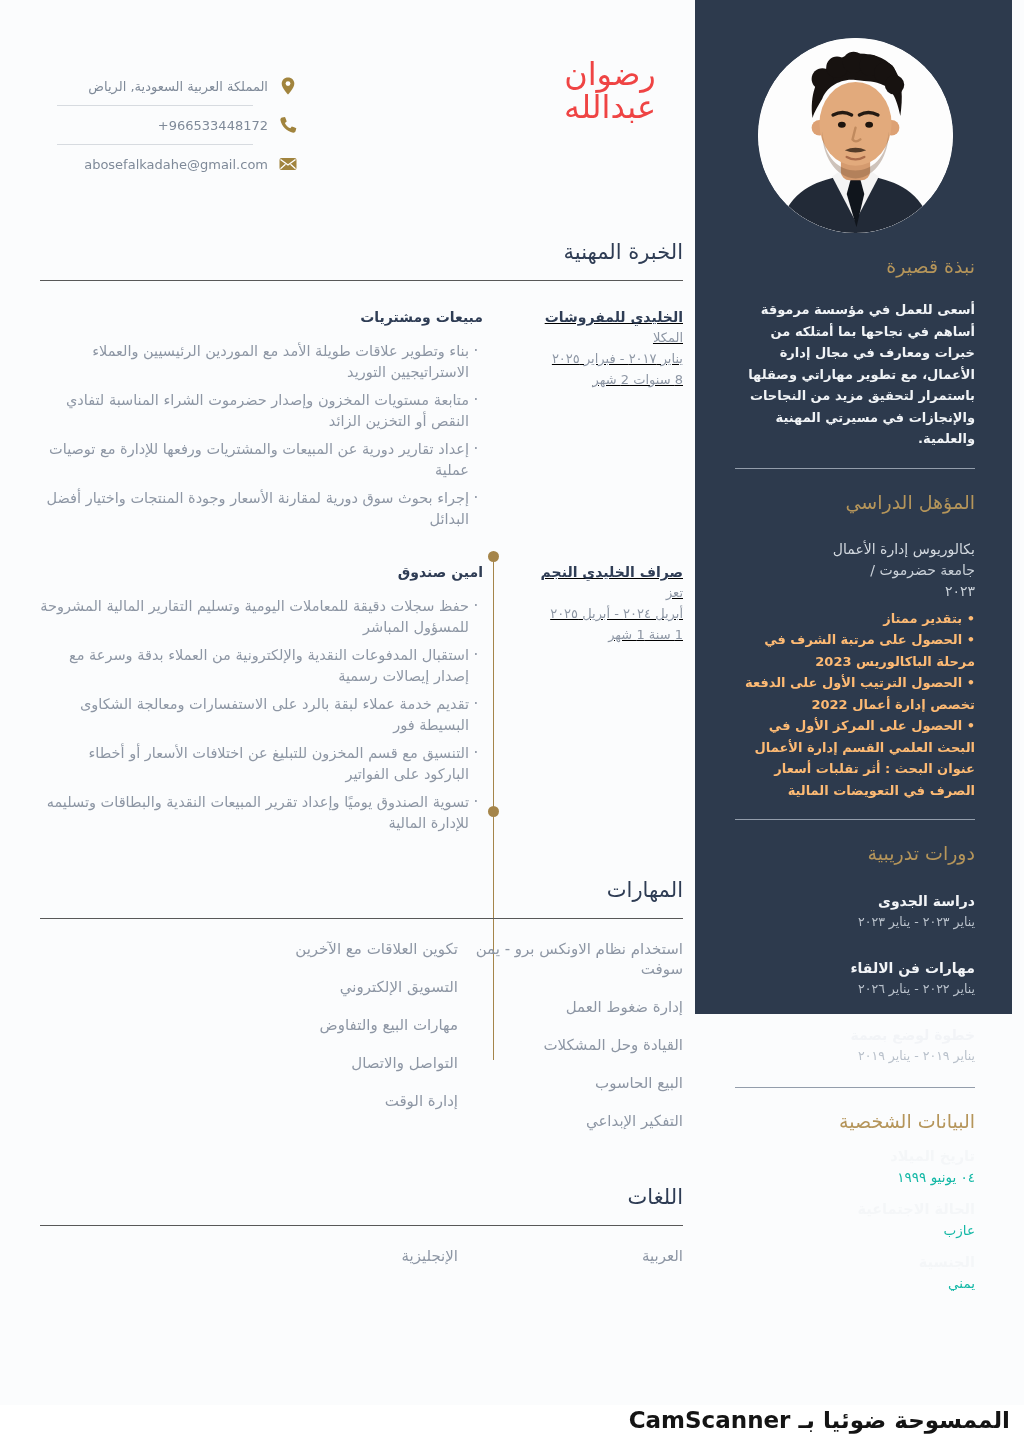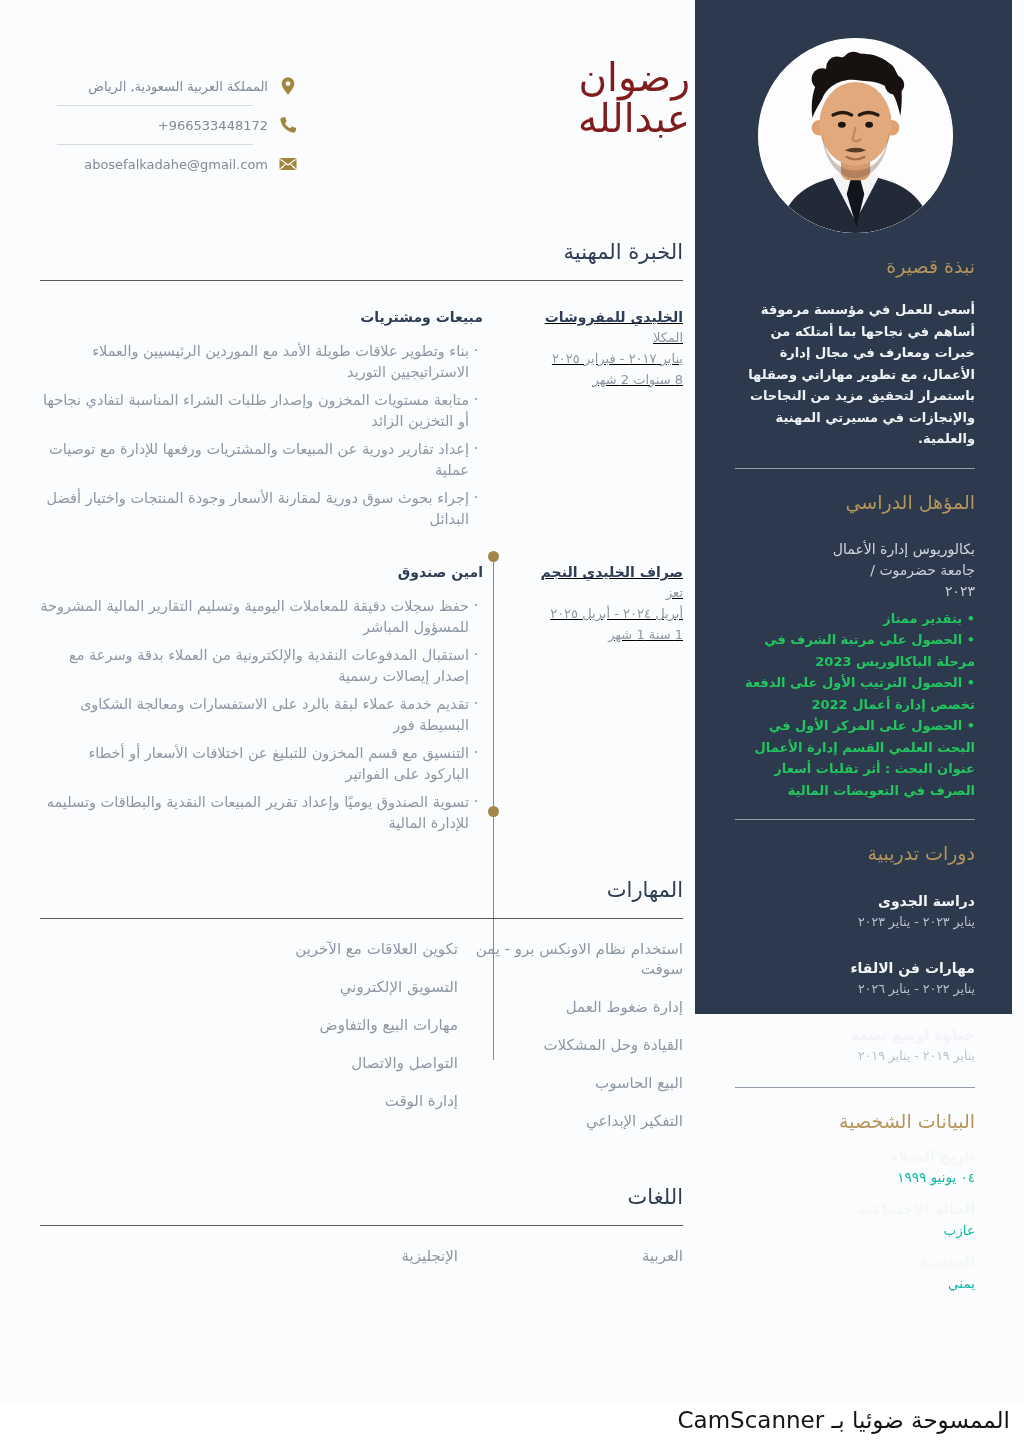--- a/index.html
+++ b/index.html
@@ -39,44 +39,44 @@
     line-height:21.5px; text-align:right; color:#f0f3f6;
   }
   .sb-divider {
     border:none; border-top:1px solid #939dab;
     margin:18px 0 0 0; width:100%;
   }
   .sb-degree { margin-top:26px; font-size:14px; color:#cad1d9; line-height:21px; }
   .sb-degree .deg-line1 { color:#d3d9e0; }
   .sb-honors { margin-top:6px; margin-bottom:16px; }
   .sb-honors .honor {
-    font-size:13px; font-weight:bold; color:#22c55e; line-height:21.5px;
+    font-size:13px; font-weight:bold; color:#fdba74; line-height:21.5px;
   }
   .sb-honors .honor::before { content:"• "; }
   .course { margin-top:28px; }
   .course + .course { margin-top:30px; }
   .course-name { font-size:14px; font-weight:bold; color:#f2f4f7; line-height:18px; }
   .course-dates { font-size:12.5px; color:#b9c1cb; margin-top:4px; }
   .personal-item { margin-top:14px; }
   .personal-label { font-size:14.5px; font-weight:bold; color:#f4f6f8; line-height:20px; }
   .personal-value { font-size:13.5px; color:#14b8a6; margin-top:3px; }
 
   
   .footer-strip {
     position:absolute; top:1405px; left:0; width:1024px; height:44px;
     background:#ffffff;
   }
   .footer-text {
     position:absolute; top:1407px; right:14px;
-    font-size:23px; font-weight:400; color:#141414;
+    font-size:23px; font-weight:700; color:#141414;
   }
 
   .name-block {
     position:absolute; top:58px; right:334px; width:160px;
-    text-align:right; color:#7f1d1d; font-size:39px; line-height:1.04;
+    text-align:center; color:#ef4444; font-size:32px; line-height:1.04;
     font-weight:400;
   }
 
   .contact-block {
     position:absolute; top:70px; left:30px; width:268px;
   }
   .contact-row {
     display:flex; align-items:center; justify-content:flex-start;
     height:32px;
   }
@@ -294,21 +294,21 @@
       </div>
       <div class="job-body">
         <div class="job-role">مبيعات ومشتريات</div>
         <div class="job-bullets">
           <div class="bullet">
               <span class="bmark">·</span>
               <div class="btext">بناء وتطوير علاقات طويلة الأمد مع الموردين الرئيسيين والعملاء الاستراتيجيين التوريد</div>
             </div>
           <div class="bullet">
               <span class="bmark">·</span>
-              <div class="btext">متابعة مستويات المخزون وإصدار طلبات الشراء المناسبة لتفادي نجاحها أو التخزين الزائد</div>
+              <div class="btext">متابعة مستويات المخزون وإصدار حضرموت الشراء المناسبة لتفادي النقص أو التخزين الزائد</div>
             </div>
           <div class="bullet">
               <span class="bmark">·</span>
               <div class="btext">إعداد تقارير دورية عن المبيعات والمشتريات ورفعها للإدارة مع توصيات عملية</div>
             </div>
           <div class="bullet">
               <span class="bmark">·</span>
               <div class="btext">إجراء بحوث سوق دورية لمقارنة الأسعار وجودة المنتجات واختيار أفضل البدائل</div>
             </div>
         </div>

